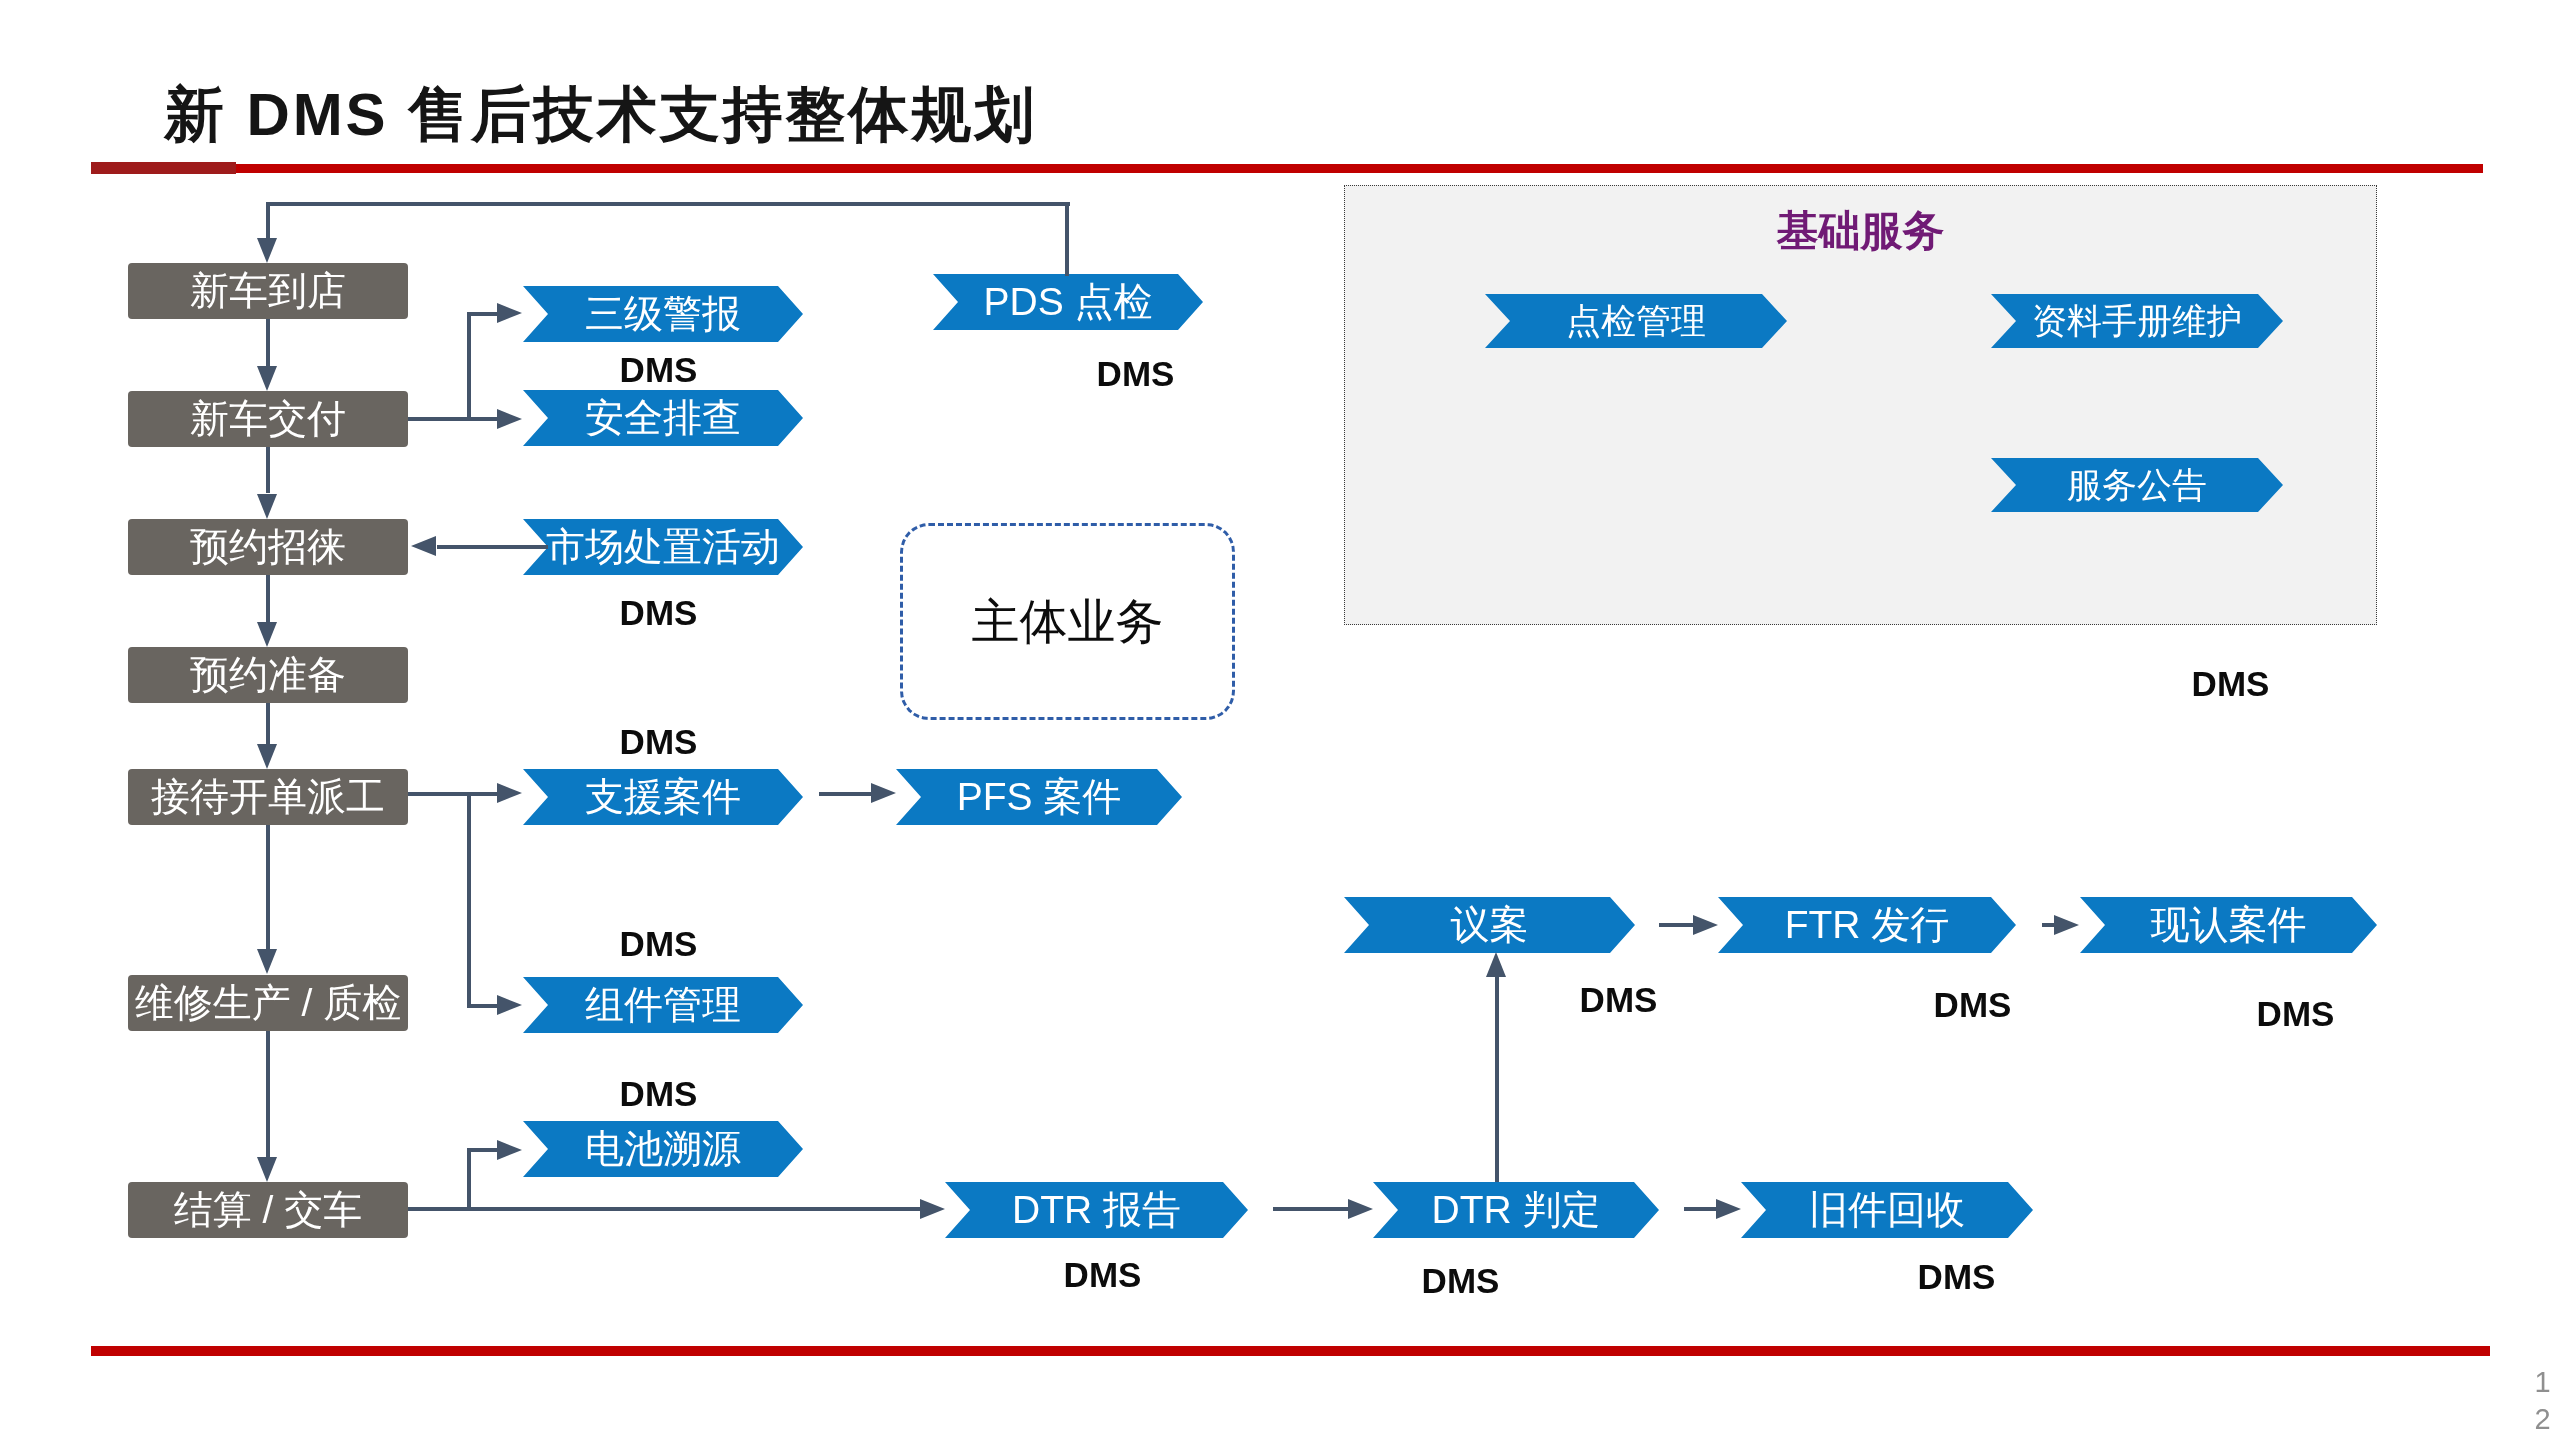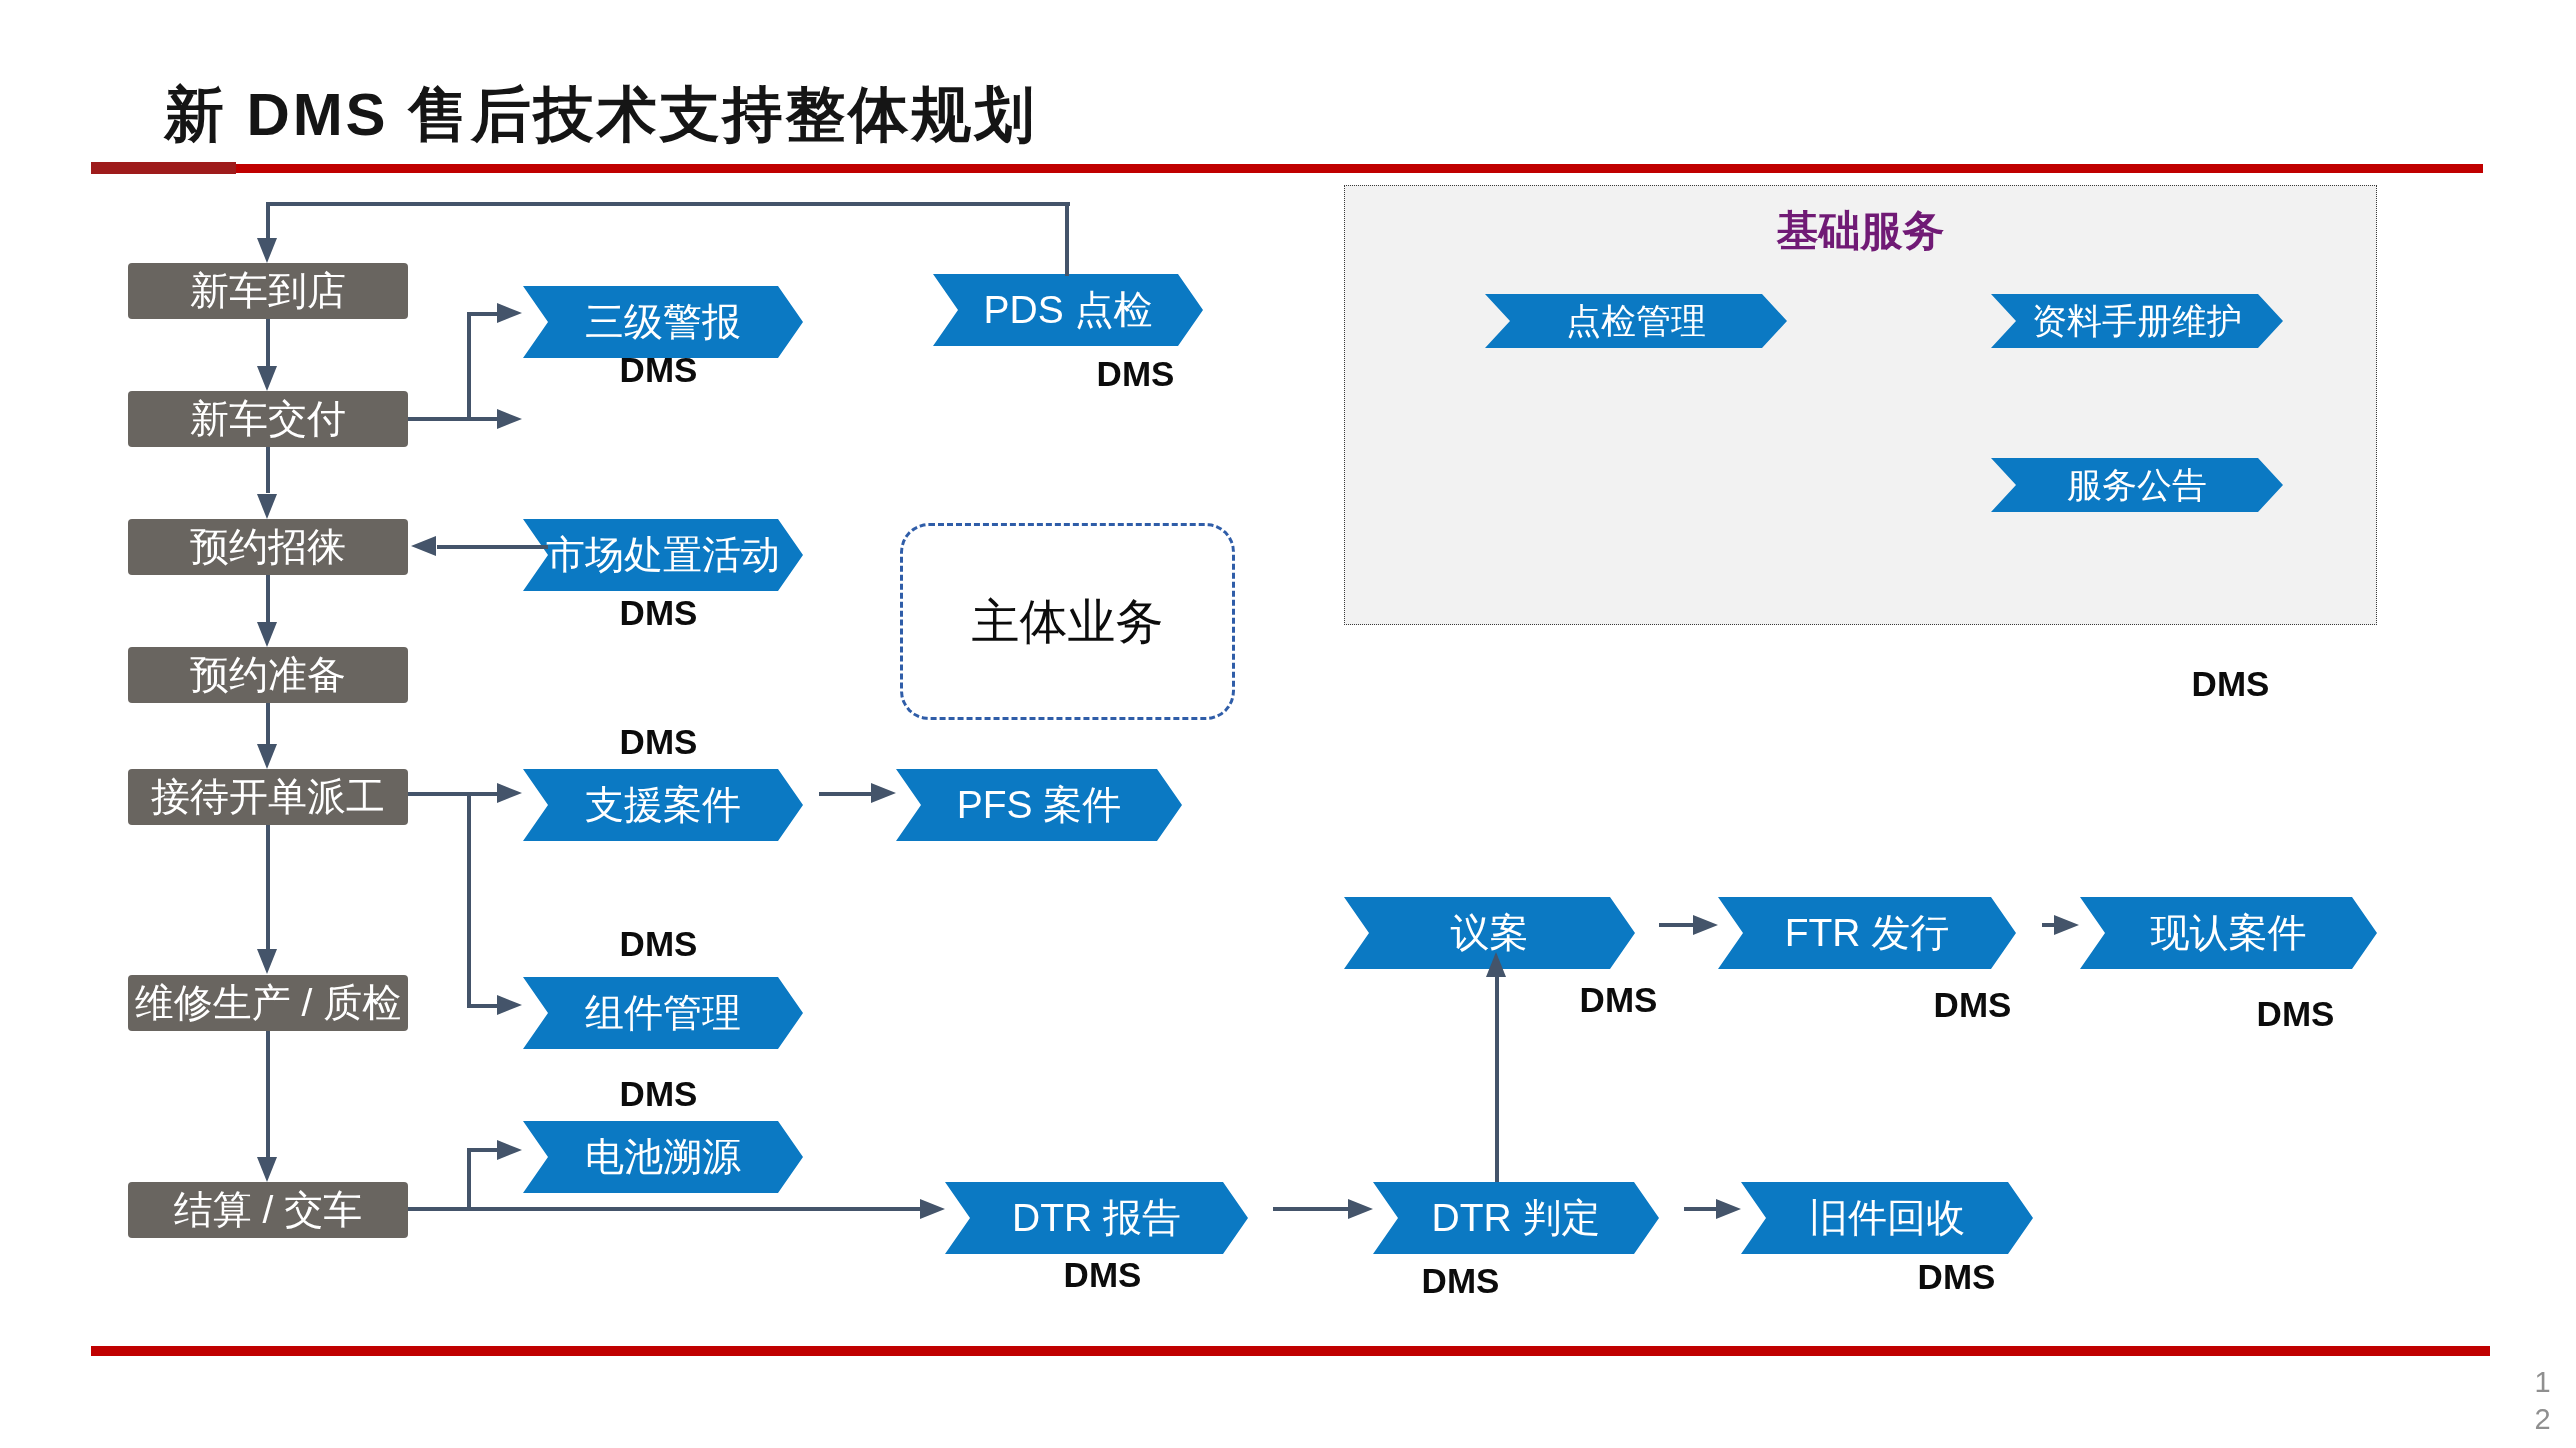--- a/index.html
+++ b/index.html
@@ -9,21 +9,21 @@
   .title{position:absolute;left:164px;top:75px;font-size:60px;font-weight:bold;
          color:#151515;letter-spacing:2.9px;white-space:nowrap;}
 
   .redline{position:absolute;background:#C00000;}
   .redline.dark{background:#9E1B1B;}
 
   .stage{position:absolute;width:280px;height:56px;background:#696560;border-radius:4px;
          color:#ffffff;display:flex;align-items:center;justify-content:center;
          font-size:39px;font-weight:400;white-space:nowrap;}
 
-  .chev{position:absolute;height:72px;background:#0B79C3;color:#ffffff;display:flex;
+  .chev{position:absolute;height:56px;background:#0B79C3;color:#ffffff;display:flex;
         align-items:center;justify-content:center;font-size:39px;font-weight:400;white-space:nowrap;
         clip-path:polygon(0 0,calc(100% - 25px) 0,100% 50%,calc(100% - 25px) 100%,0 100%,25px 50%);}
   .chev.small{height:54px;font-size:35px;}
 
   .dms{position:absolute;width:155px;text-align:center;font-size:35px;font-weight:bold;
        color:#0c0c0c;white-space:nowrap;}
 
   .panel{position:absolute;left:1344px;top:185px;width:1033px;height:440px;
          background:#F2F2F2;border:1.9px dotted #3a3a3a;box-sizing:border-box;}
   .panel-title{position:absolute;left:0;top:17.4px;width:100%;text-align:center;
@@ -56,20 +56,21 @@
 
   <div class="stage" style="left:128px;top:263px;">新车到店</div>
   <div class="stage" style="left:128px;top:391px;">新车交付</div>
   <div class="stage" style="left:128px;top:519px;">预约招徕</div>
   <div class="stage" style="left:128px;top:647px;">预约准备</div>
   <div class="stage" style="left:128px;top:769px;">接待开单派工</div>
   <div class="stage" style="left:128px;top:975px;">维修生产 / 质检</div>
   <div class="stage" style="left:128px;top:1182px;">结算 / 交车</div>
 
   <div class="chev" style="left:523px;top:286px;width:280px;">三级警报</div>
+  <div class="chev" style="left:523px;top:390px;width:280px;">安全排查</div>
   <div class="chev" style="left:523px;top:519px;width:280px;">市场处置活动</div>
   <div class="chev" style="left:933px;top:274px;width:270px;">PDS 点检</div>
   <div class="chev" style="left:523px;top:769px;width:280px;">支援案件</div>
   <div class="chev" style="left:523px;top:977px;width:280px;">组件管理</div>
   <div class="chev" style="left:896px;top:769px;width:286px;">PFS 案件</div>
   <div class="chev" style="left:523px;top:1121px;width:280px;">电池溯源</div>
   <div class="chev" style="left:945px;top:1182px;width:303px;">DTR 报告</div>
   <div class="chev" style="left:1373px;top:1182px;width:286px;">DTR 判定</div>
   <div class="chev" style="left:1741px;top:1182px;width:292px;">旧件回收</div>
   <div class="chev" style="left:1344px;top:897px;width:291px;">议案</div>

